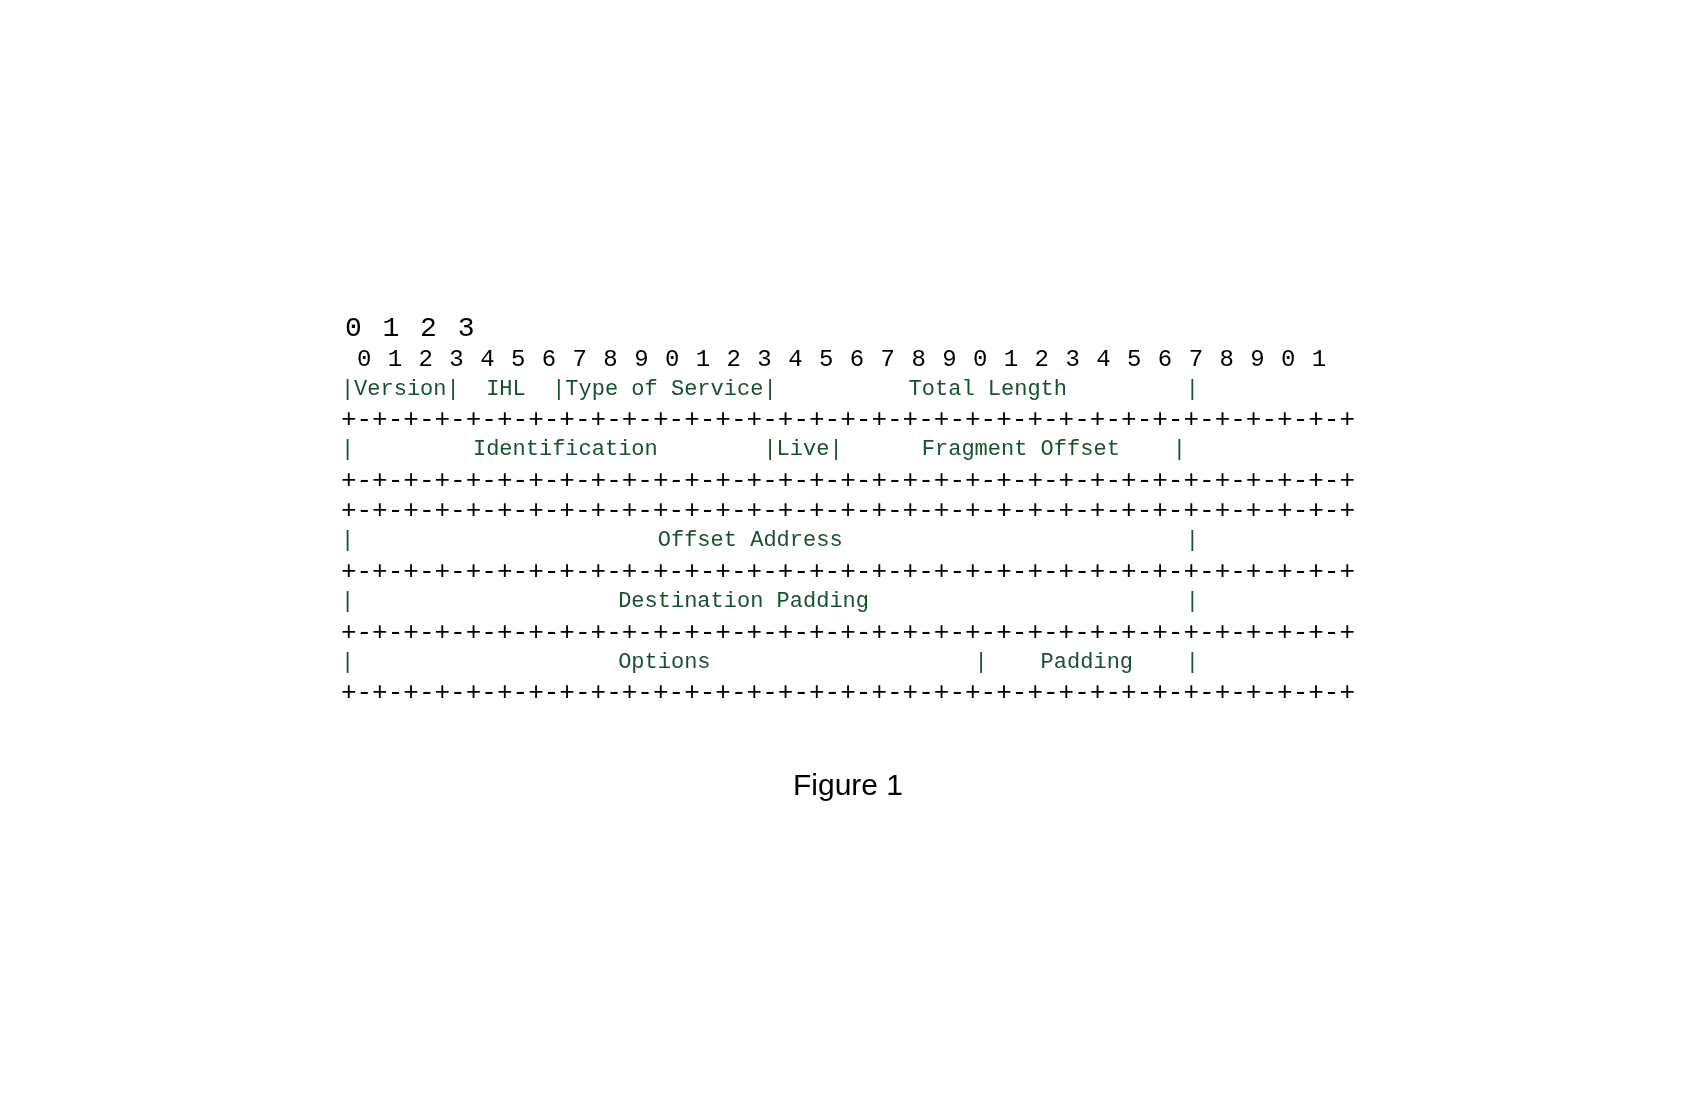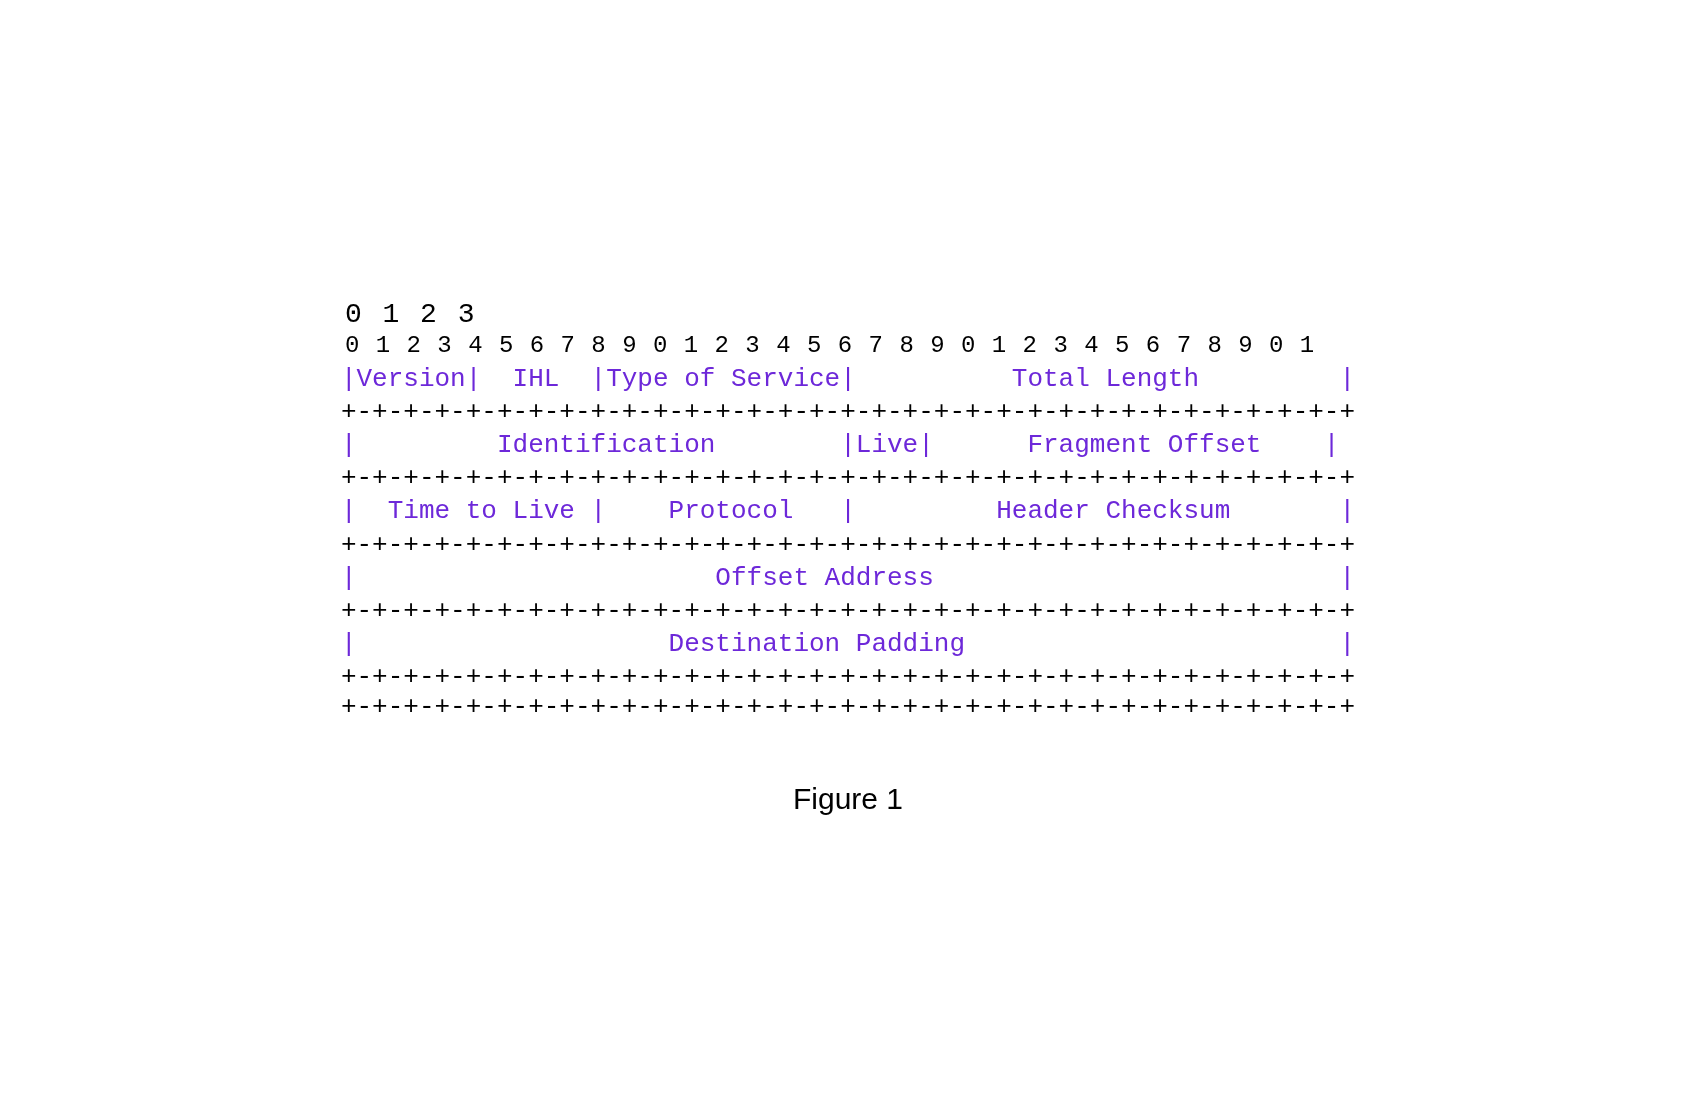--- a/index.html
+++ b/index.html
@@ -43,26 +43,26 @@
       letter-spacing: 2px;
       color: #000;
       margin-left: 4px;
       margin-bottom: 2px;
     }
 
     .bit-numbers {
       font-size: 24px;
       color: #000;
       letter-spacing: 1px;
-      margin-left: 4px;
+      margin-left: 16px;
     }
 
     .diagram-row {
-      font-size: 26px;
-      color: #6d28d9;
+      font-size: 22px;
+      color: #14532d;
       white-space: pre;
       line-height: 1.4;
       font-family: 'Courier New', Courier, monospace;
     }
 
     .separator {
       font-size: 26px;
       color: #000;
       white-space: pre;
       font-family: 'Courier New', Courier, monospace;
@@ -85,25 +85,25 @@
     <div class="bit-header">
       <div class="bit-groups">0             1             2             3</div>
       <div class="bit-numbers">0 1 2 3 4 5 6 7 8 9 0 1 2 3 4 5 6 7 8 9 0 1 2 3 4 5 6 7 8 9 0 1</div>
     </div>
 
     <div id="diagram-rows">
         <div class="diagram-row">|Version|  IHL  |Type of Service|          Total Length         |</div>
         <div class="separator">+-+-+-+-+-+-+-+-+-+-+-+-+-+-+-+-+-+-+-+-+-+-+-+-+-+-+-+-+-+-+-+-+</div>
         <div class="diagram-row">|         Identification        |Live|      Fragment Offset    |</div>
         <div class="separator">+-+-+-+-+-+-+-+-+-+-+-+-+-+-+-+-+-+-+-+-+-+-+-+-+-+-+-+-+-+-+-+-+</div>
-        <div class="diagram-row">|  Time to Live |    Protocol   |         Header Checksum       |</div>
         <div class="separator">+-+-+-+-+-+-+-+-+-+-+-+-+-+-+-+-+-+-+-+-+-+-+-+-+-+-+-+-+-+-+-+-+</div>
         <div class="diagram-row">|                       Offset Address                          |</div>
         <div class="separator">+-+-+-+-+-+-+-+-+-+-+-+-+-+-+-+-+-+-+-+-+-+-+-+-+-+-+-+-+-+-+-+-+</div>
         <div class="diagram-row">|                    Destination Padding                        |</div>
         <div class="separator">+-+-+-+-+-+-+-+-+-+-+-+-+-+-+-+-+-+-+-+-+-+-+-+-+-+-+-+-+-+-+-+-+</div>
+        <div class="diagram-row">|                    Options                    |    Padding    |</div>
         <div class="separator">+-+-+-+-+-+-+-+-+-+-+-+-+-+-+-+-+-+-+-+-+-+-+-+-+-+-+-+-+-+-+-+-+</div>
       </div>
 
   </div>
 
   <div class="figure-caption">Figure 1</div>
 </div>
 
 </body></html>

